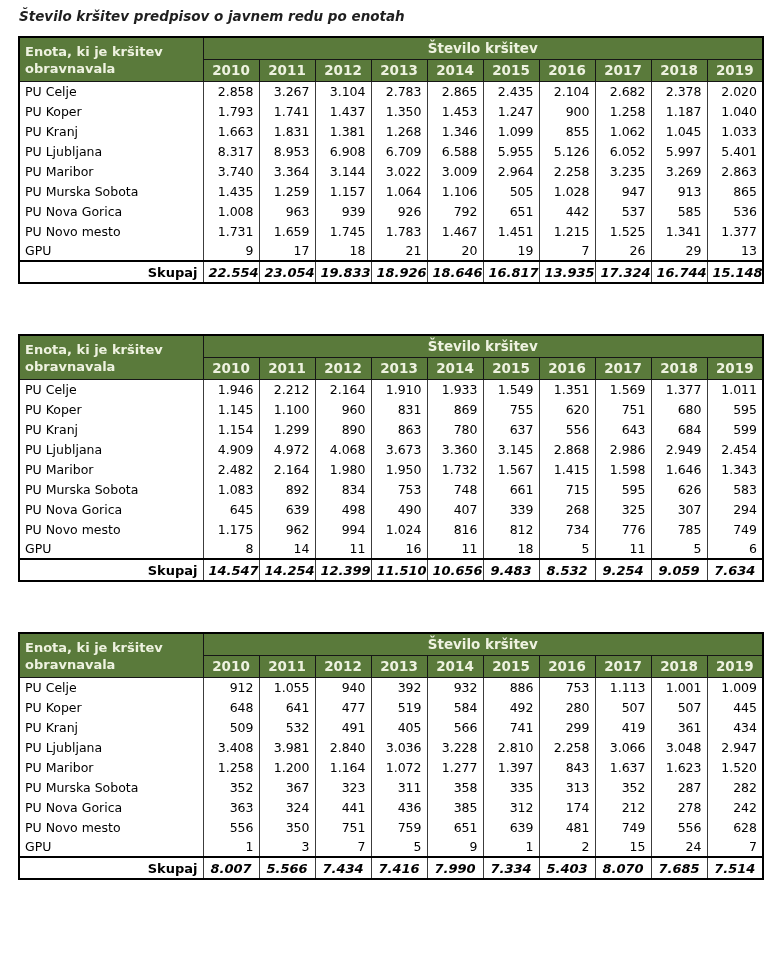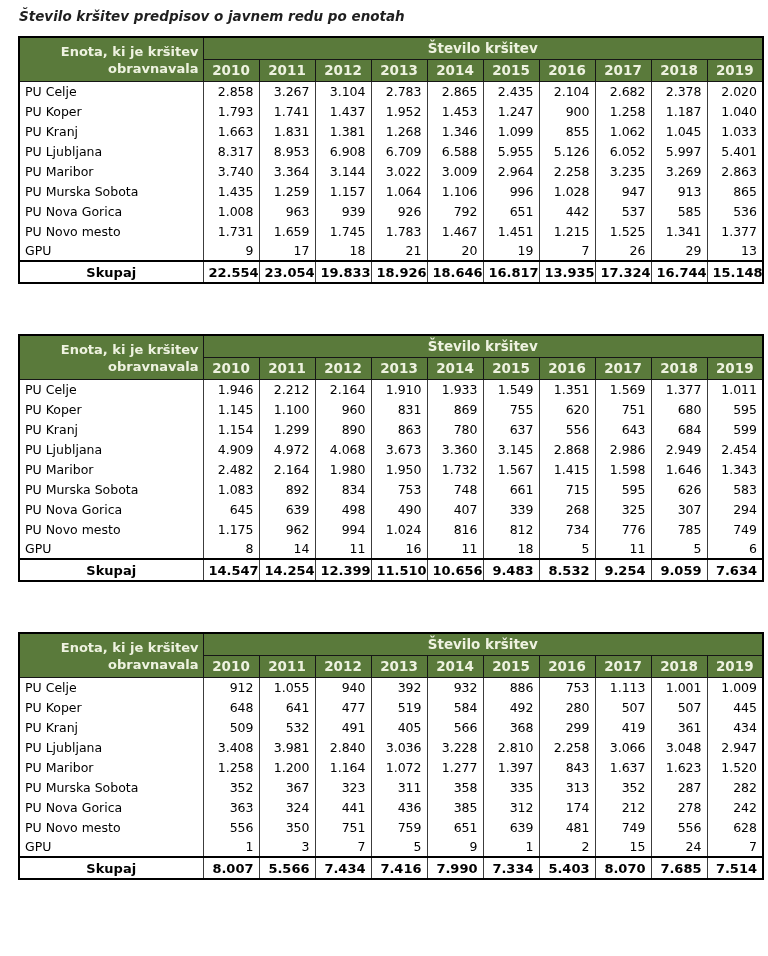--- a/index.html
+++ b/index.html
@@ -39,21 +39,21 @@
   col.c-label { width: 184px; }
   col.c-year  { width: 56px; }
   thead th {
     background: var(--header-bg);
     color: var(--header-text);
     border: 1px solid #161616;
     font-weight: bold;
     padding: 0;
   }
   th.corner {
-    text-align: right;
+    text-align: left;
     vertical-align: bottom;
     font-size: 13px;
     line-height: 1.3;
     padding: 2px 4px 3px 5px;
   }
   th.group {
     font-size: 13.5px;
     height: 22px;
     text-align: center;
   }
@@ -75,22 +75,22 @@
   tfoot td {
     height: 22px;
     font-size: 13px;
     font-weight: bold;
     color: #000;
     padding: 0 5px 0 5px;
     border-top: 2px solid var(--strong-border);
     border-left: 1px solid var(--grid-line);
     white-space: nowrap;
   }
-  tfoot td.label { border-left: none; text-align: center; }
-  tfoot td.num   { text-align: right; }
+  tfoot td.label { border-left: none; text-align: right; }
+  tfoot td.num   { text-align: center; font-style: italic; }
 </style>
 </head>
 <body>
 
 <div id="page">
     <section class="tbl-section">
       <h2 class="tbl-title">Število kršitev predpisov o javnem redu po enotah</h2>
       <table class="tbl">
         <colgroup>
           <col class="c-label">
@@ -135,21 +135,21 @@
             <td class="num">2.104</td>
             <td class="num">2.682</td>
             <td class="num">2.378</td>
             <td class="num">2.020</td>
           </tr>
           <tr>
             <td class="label">PU Koper</td>
             <td class="num">1.793</td>
             <td class="num">1.741</td>
             <td class="num">1.437</td>
-            <td class="num">1.952</td>
+            <td class="num">1.350</td>
             <td class="num">1.453</td>
             <td class="num">1.247</td>
             <td class="num">900</td>
             <td class="num">1.258</td>
             <td class="num">1.187</td>
             <td class="num">1.040</td>
           </tr>
           <tr>
             <td class="label">PU Kranj</td>
             <td class="num">1.663</td>
@@ -189,21 +189,21 @@
             <td class="num">3.269</td>
             <td class="num">2.863</td>
           </tr>
           <tr>
             <td class="label">PU Murska Sobota</td>
             <td class="num">1.435</td>
             <td class="num">1.259</td>
             <td class="num">1.157</td>
             <td class="num">1.064</td>
             <td class="num">1.106</td>
-            <td class="num">996</td>
+            <td class="num">505</td>
             <td class="num">1.028</td>
             <td class="num">947</td>
             <td class="num">913</td>
             <td class="num">865</td>
           </tr>
           <tr>
             <td class="label">PU Nova Gorica</td>
             <td class="num">1.008</td>
             <td class="num">963</td>
             <td class="num">939</td>
@@ -488,21 +488,21 @@
             <td class="num">507</td>
             <td class="num">445</td>
           </tr>
           <tr>
             <td class="label">PU Kranj</td>
             <td class="num">509</td>
             <td class="num">532</td>
             <td class="num">491</td>
             <td class="num">405</td>
             <td class="num">566</td>
-            <td class="num">368</td>
+            <td class="num">741</td>
             <td class="num">299</td>
             <td class="num">419</td>
             <td class="num">361</td>
             <td class="num">434</td>
           </tr>
           <tr>
             <td class="label">PU Ljubljana</td>
             <td class="num">3.408</td>
             <td class="num">3.981</td>
             <td class="num">2.840</td>

